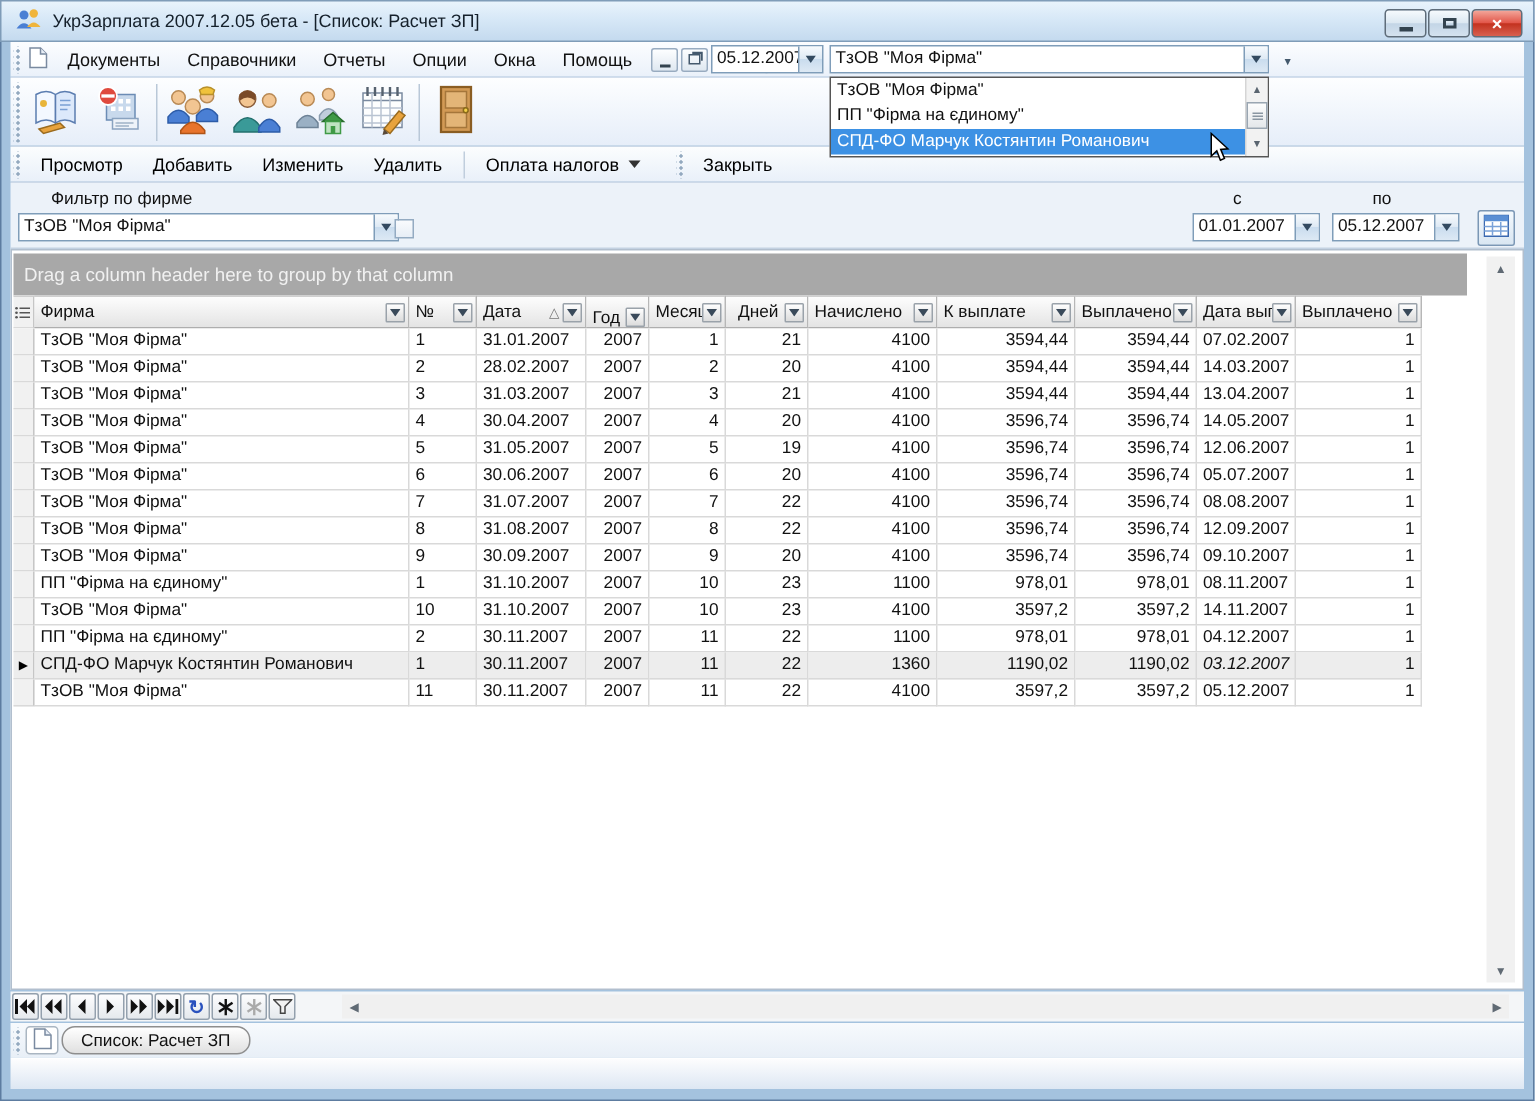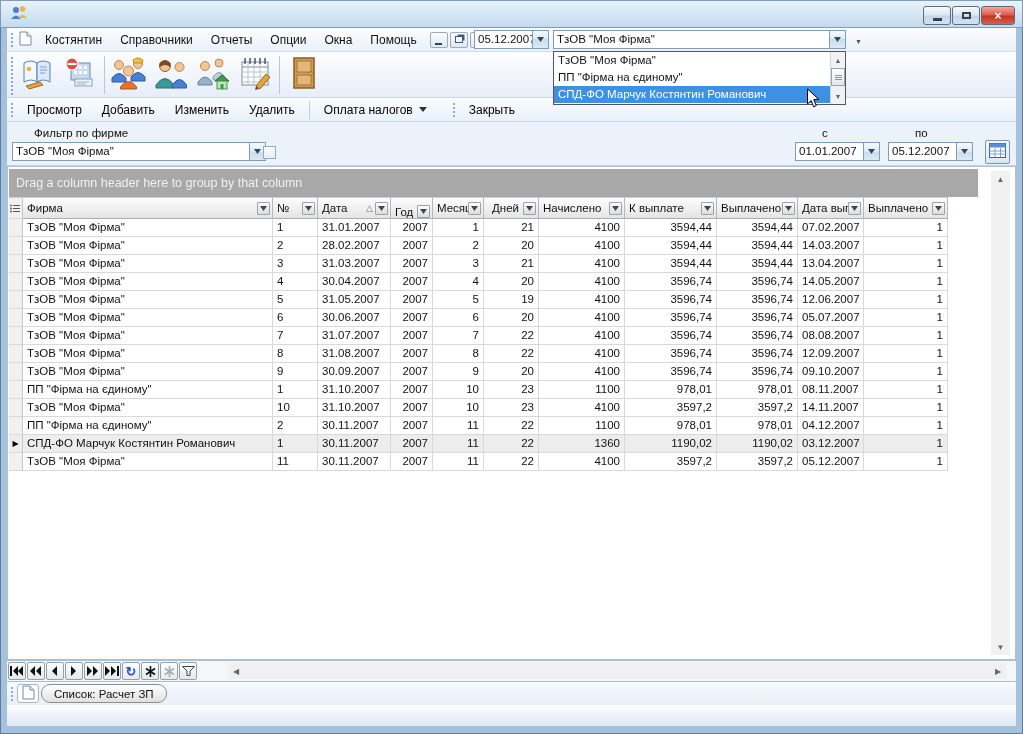--- a/index.html
+++ b/index.html
@@ -124,40 +124,41 @@
 </head>
 <body>
 
 <div class="titlebar">
   <span><svg width="18" height="16" viewBox="0 0 18 16">
         <circle cx="6" cy="5" r="3" fill="#4a7fd4"></circle>
         <path d="M1 14 q5 -7 10 0 z" fill="#4a7fd4"></path>
         <circle cx="12.5" cy="4" r="2.8" fill="#f0b53c"></circle>
         <path d="M8 13 q4.5 -6 9 0 z" fill="#f0b53c"></path>
       </svg></span>
+  <span class="ttl">УкрЗарплата 2007.12.05 бета - [Список: Расчет ЗП]</span>
 </div>
 <div class="capbtns">
   <div class="capbtn">
       <span class="cap-min-glyph"></span>
     </div>
   <div class="capbtn">
       <span class="cap-max-glyph"></span>
     </div>
   <div class="capbtn close">
       <span>×</span>
     </div>
 </div>
 
 <div class="menubar">
   <span class="grip"></span>
   <span style="margin:0 4px 0 2px;"><svg width="13" height="15" viewBox="0 0 13 15">
         <path d="M1 1 h7 l4 4 v9 h-11 z" fill="#fff" stroke="#7a8aa0"></path>
         <path d="M8 1 v4 h4" fill="#e8eef6" stroke="#7a8aa0"></path>
       </svg></span>
-  <span class="menu-item">Костянтин</span>
+  <span class="menu-item">Документы</span>
   <span class="menu-item">Справочники</span>
   <span class="menu-item">Отчеты</span>
   <span class="menu-item">Опции</span>
   <span class="menu-item">Окна</span>
   <span class="menu-item">Помощь</span>
   <span class="mdi-btns">
     <span class="mdi-btn">
         <span class="cap-min-glyph" style="width:7px;height:2px;margin-top:8px;"></span>
       </span>
     <span class="mdi-btn">
@@ -617,21 +618,21 @@
         <div class="g-ind">▶</div>
         <div class="g-cell a-left" style="width: 250px;">СПД-ФО Марчук Костянтин Романович</div>
         <div class="g-cell a-left" style="width: 45px;">1</div>
         <div class="g-cell a-left" style="width: 73px;">30.11.2007</div>
         <div class="g-cell a-right" style="width: 42px;">2007</div>
         <div class="g-cell a-right" style="width: 51px;">11</div>
         <div class="g-cell a-right" style="width: 55px;">22</div>
         <div class="g-cell a-right" style="width: 86px;">1360</div>
         <div class="g-cell a-right" style="width: 92px;">1190,02</div>
         <div class="g-cell a-right" style="width: 81px;">1190,02</div>
-        <div class="g-cell a-left" style="width: 66px;">03.12.2007</div>
+        <div class="g-cell a-left" style="width: 66px; font-style: italic;">03.12.2007</div>
         <div class="g-cell a-right" style="width: 84px;">1</div>
       </div>
       <div class="g-row">
         <div class="g-ind"></div>
         <div class="g-cell a-left" style="width: 250px;">ТзОВ "Моя Фірма"</div>
         <div class="g-cell a-left" style="width: 45px;">11</div>
         <div class="g-cell a-left" style="width: 73px;">30.11.2007</div>
         <div class="g-cell a-right" style="width: 42px;">2007</div>
         <div class="g-cell a-right" style="width: 51px;">11</div>
         <div class="g-cell a-right" style="width: 55px;">22</div>

